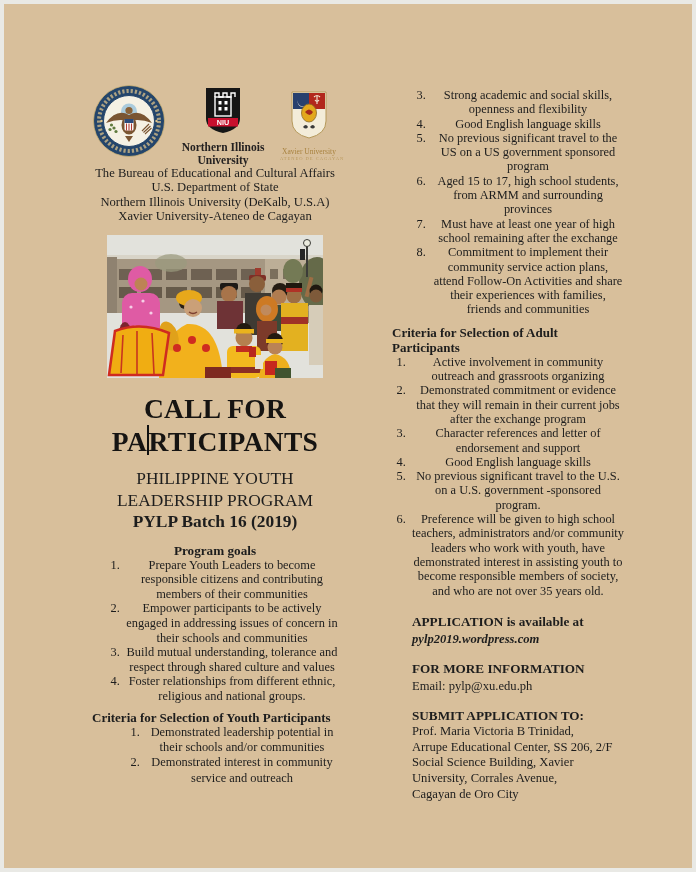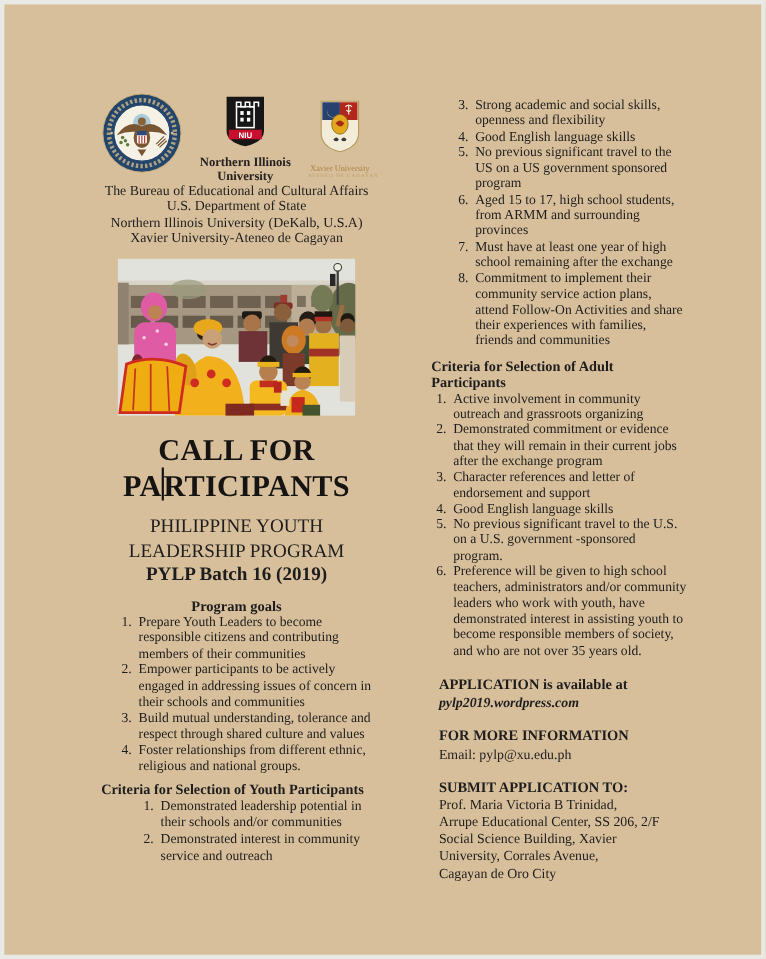--- a/index.html
+++ b/index.html
@@ -42,33 +42,33 @@
     letter-spacing:.3px;
   }
   .caret{display:inline-block;width:1.5px;height:30px;background:#111;vertical-align:-4px;}
 
   
   .prog-title{margin-top:10px;text-align:center;font-size:17.4px;line-height:21.5px;}
   .prog-title .batch{font-weight:bold;}
   .goals-heading{margin-top:10px;text-align:center;font-weight:bold;font-size:13.2px;line-height:15px;}
 
   
-  ol.list{margin:0;font-size:12.4px;}
+  ol.list{margin:0;font-size:12.4px;text-align:center;}
   ol.list li{padding:0;}
   ol.list li::marker{content:counter(list-item) ".\00a0\00a0";}
   .goals{margin-top:11px;padding-left:34px;line-height:14.6px;}
   .criteria-heading{font-weight:bold;font-size:13px;line-height:15px;}
   .yc-heading{margin-top:6px;}
   .youth-left{margin-top:10px;padding-left:54px;line-height:15.4px;}
   .youth-right{padding-left:40px;line-height:14.3px;}
   .adult-heading{margin-top:8px;}
   .adult{margin-top:10px;padding-left:20px;line-height:14.3px;}
 
   
-  .info-block{margin:13px 0 0 7px;}
+  .info-block{margin:13px 0 0 20px;}
   .info-block.first{margin-top:15px;}
   .info-heading{font-weight:bold;font-size:13.2px;line-height:17px;}
   .info-body{font-size:12.6px;line-height:16px;margin-top:1px;}
   .info-body.url{font-weight:bold;font-style:italic;}
   .address{font-size:12.6px;line-height:15.8px;margin-top:1px;}
 </style>
 </head>
 <body>
 
 <div class="page">

